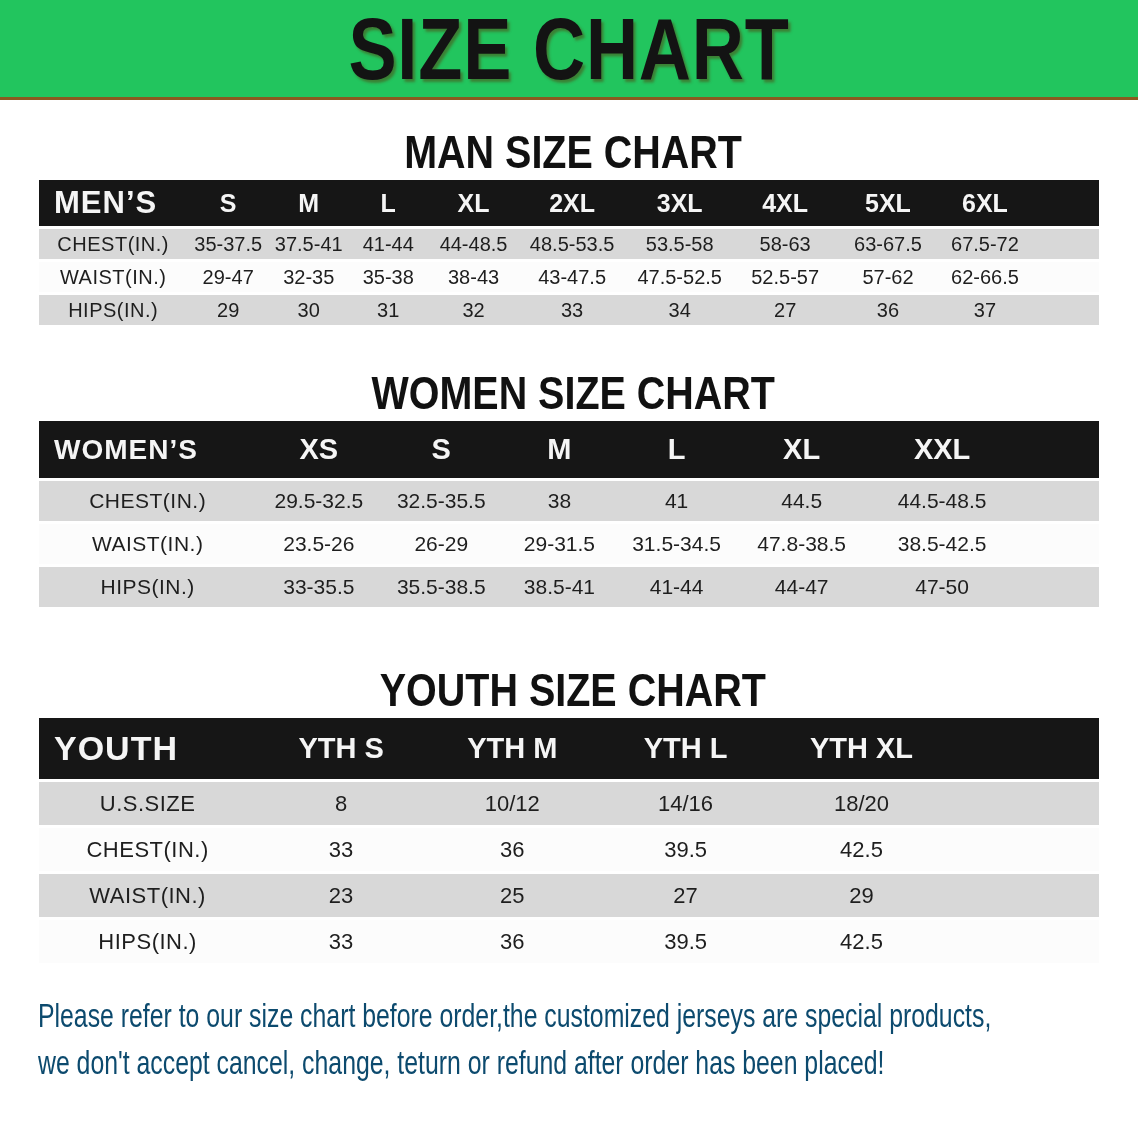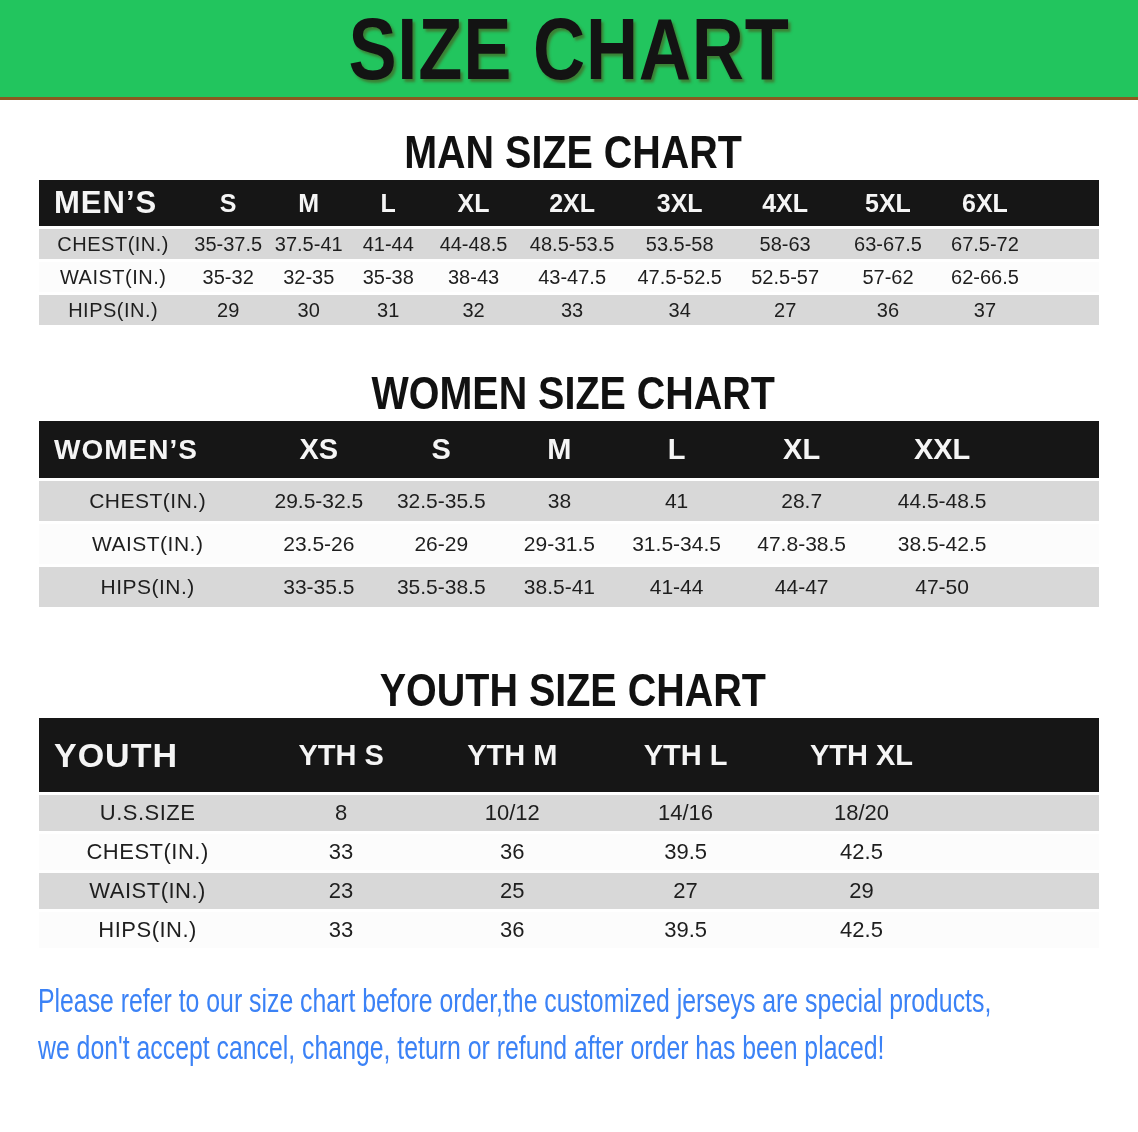--- a/index.html
+++ b/index.html
@@ -68,50 +68,50 @@
   table.size-table thead th {
     background: #161616;
     color: #f5f5f5;
     vertical-align: middle;
     text-align: center;
     font-weight: bold;
     margin-top: 36px;
   }
   .tbl-men   thead th { height: 46px; font-size: 25px; }
   .tbl-women thead th { height: 57px; font-size: 29px; }
-  .tbl-youth thead th { height: 74px; font-size: 29px; }
+  .tbl-youth thead th { height: 61px; font-size: 29px; }
 
   table.size-table thead th.label-col {
     text-align: left;
     padding-left: 15px;
     letter-spacing: 1px;
   }
   .tbl-men   thead th.label-col { font-size: 31px; }
   .tbl-women thead th.label-col { font-size: 28px; }
   .tbl-youth thead th.label-col { font-size: 34px; }
 
   table.size-table tbody td {
     text-align: center;
     vertical-align: middle;
     color: #1e1e1e;
     background: #fcfcfc;
   }
   .tbl-men   tbody td { height: 30px; font-size: 20px; }
   .tbl-women tbody td { height: 40px; font-size: 21px; }
-  .tbl-youth tbody td { height: 36px; font-size: 22px; }
+  .tbl-youth tbody td { height: 43px; font-size: 22px; }
 
   
   table.size-table tbody tr:nth-child(odd) td { background: #d8d8d8; }
 
   table.size-table tbody td.row-label { letter-spacing: 0.5px; }
 
   
   .footer-note {
     margin: 26px 0 12px 38px;
-    color: #3b82f6;
+    color: #0c4a6e;
   }
   .footer-note .note-line {
     display: block;
     white-space: nowrap;
     font-size: 34px;
     line-height: 47px;
     font-weight: normal;
     transform: scaleX(0.73);
     transform-origin: left center;
     letter-spacing: 0px;
@@ -166,21 +166,21 @@
       <td>44-48.5</td>
       <td>48.5-53.5</td>
       <td>53.5-58</td>
       <td>58-63</td>
       <td>63-67.5</td>
       <td>67.5-72</td>
       <td></td>
     </tr>
     <tr>
       <td class="row-label">WAIST(IN.)</td>
-      <td>35-32</td>
+      <td>29-47</td>
       <td>32-35</td>
       <td>35-38</td>
       <td>38-43</td>
       <td>43-47.5</td>
       <td>47.5-52.5</td>
       <td>52.5-57</td>
       <td>57-62</td>
       <td>62-66.5</td>
       <td></td>
     </tr>
@@ -227,21 +227,21 @@
       <th></th>
     </tr>
   </thead>
   <tbody>
     <tr>
       <td class="row-label">CHEST(IN.)</td>
       <td>29.5-32.5</td>
       <td>32.5-35.5</td>
       <td>38</td>
       <td>41</td>
-      <td>28.7</td>
+      <td>44.5</td>
       <td>44.5-48.5</td>
       <td></td>
     </tr>
     <tr>
       <td class="row-label">WAIST(IN.)</td>
       <td>23.5-26</td>
       <td>26-29</td>
       <td>29-31.5</td>
       <td>31.5-34.5</td>
       <td>47.8-38.5</td>

